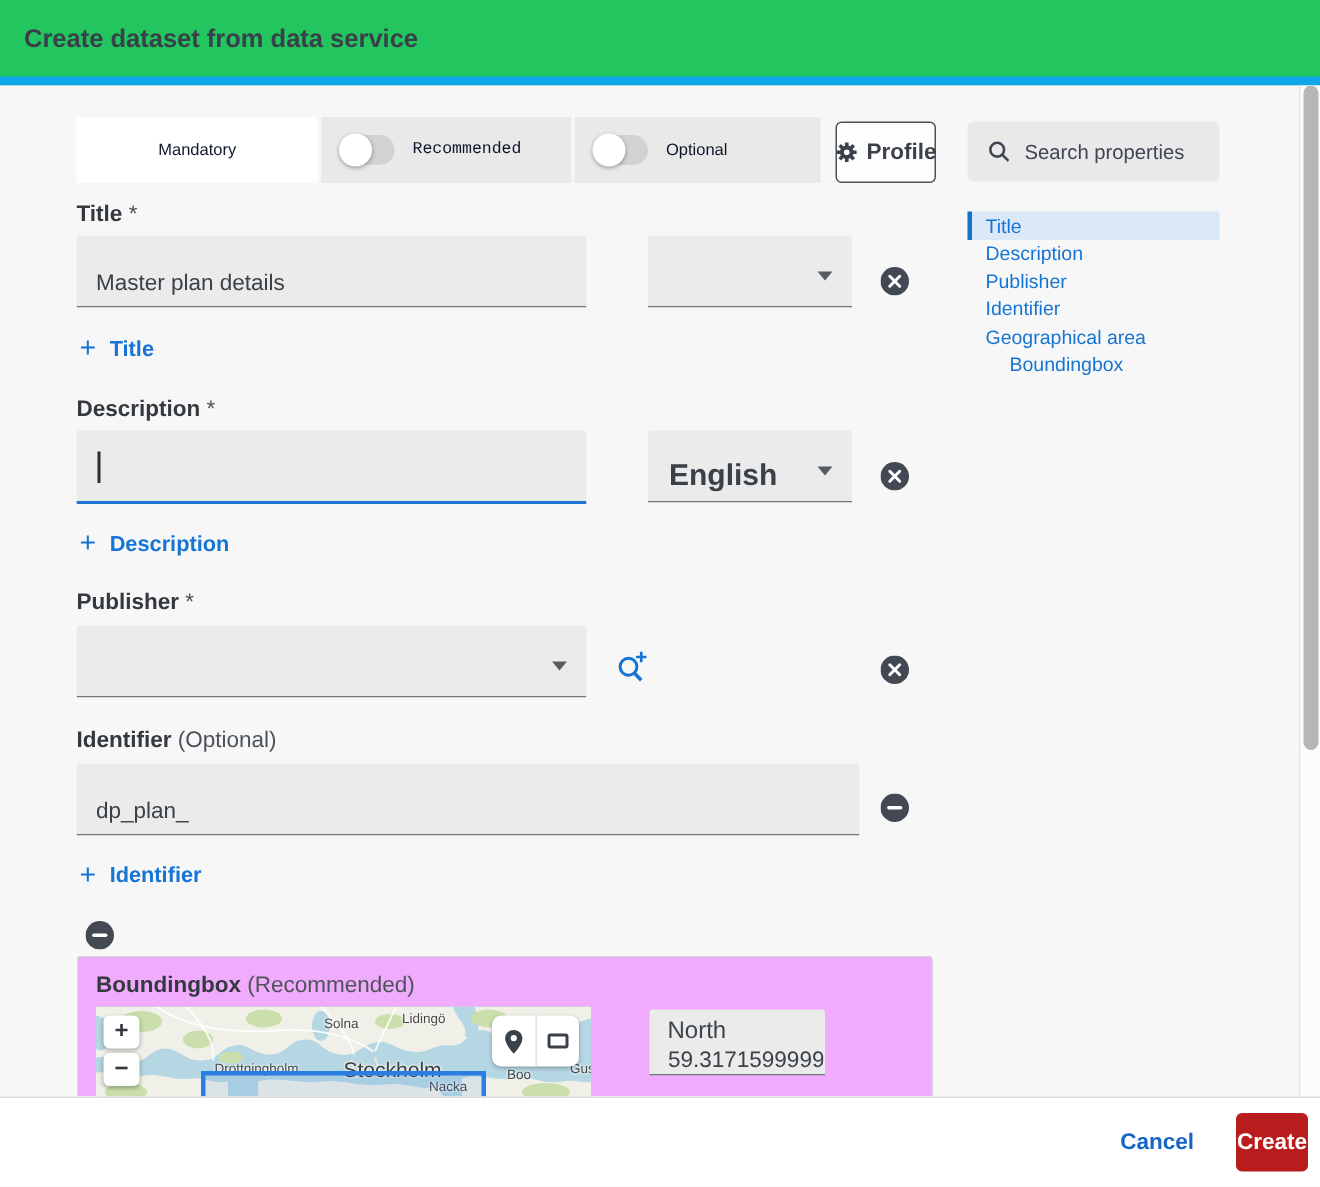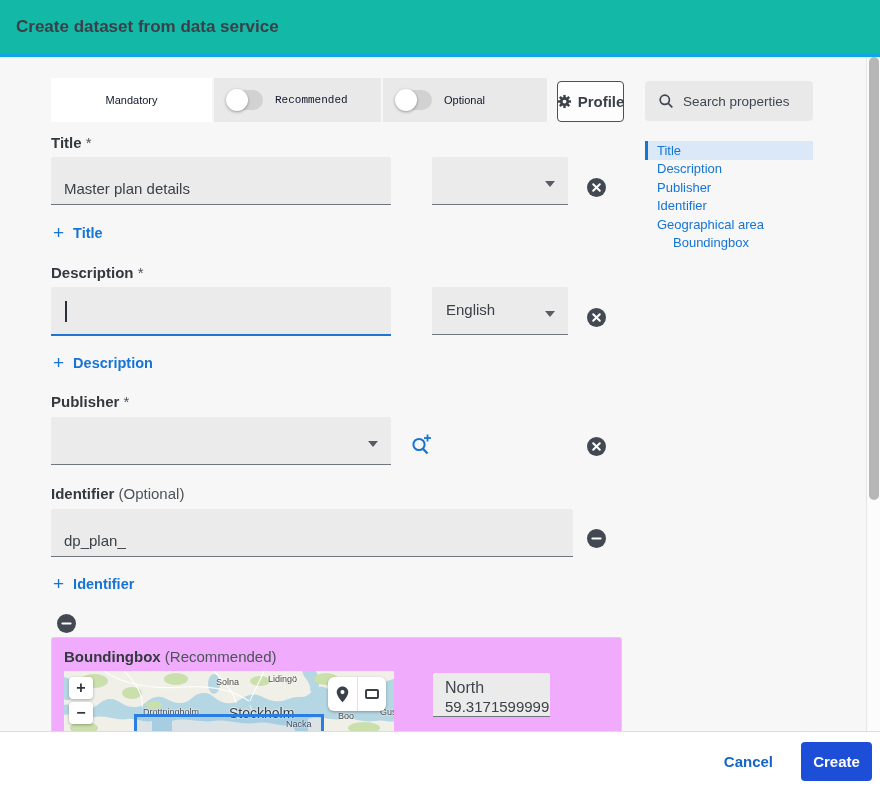--- a/index.html
+++ b/index.html
@@ -1,20 +1,20 @@
 <!DOCTYPE html>
 <html><head>
 <meta charset="utf-8">
 <style>
   * { margin:0; padding:0; box-sizing:border-box; }
   html,body { width:880px; height:791px; }
   body { font-family:"Liberation Sans","DejaVu Sans",sans-serif; background:#f7f7f7; color:#3b4148; position:relative; overflow:hidden; }
 
   
-  .hdr { position:absolute; top:0; left:0; width:880px; height:57px; background:#14b8a6; border-bottom:3px solid #0ea5e9; display:flex; align-items:center; padding-left:16px; }
+  .hdr { position:absolute; top:0; left:0; width:880px; height:57px; background:#22c55e; border-bottom:6px solid #0ea5e9; display:flex; align-items:center; padding-left:16px; }
   .hdr h1 { font-size:17px; font-weight:700; color:#394049; }
 
   
   .content { position:absolute; top:57px; left:0; width:880px; height:674px; background:#f7f7f7; overflow:hidden; }
 
   
   .seg { position:absolute; height:44px; display:flex; align-items:center; font-size:11px; color:#0f172a; }
   .seg-mandatory { left:51px; top:21px; width:161px; background:#ffffff; justify-content:center; font-weight:400; cursor:pointer; }
   .seg-toggle { background:#e9e9e9; padding-left:13px; gap:12px; cursor:pointer; }
   .seg-recommended { left:214px; top:21px; width:167px;font-family:Liberation Mono, monospace; }
@@ -31,21 +31,21 @@
   
   .nav { position:absolute; left:645px; top:84px; width:168px; font-size:13px; }
   .nav-item { height:18.5px; display:flex; align-items:center; color:#1574d4; padding-left:12px; cursor:pointer; }
   .nav-item.active { background:#dbe8f8; border-left:3px solid #1574d4; padding-left:9px; }
   .nav-item.indent { padding-left:28px; }
 
   
   .fld-label { position:absolute; font-size:15px; font-weight:700; color:#34393f; }
   .fld-label .qual { font-weight:400; color:#4d535a; }
   .inp { position:absolute; background:#ebebeb; border:none; border-bottom:1px solid #70767d; border-radius:2px 2px 0 0; font-family:inherit; font-size:15px; color:#3b4148; padding:16px 12px 0 13px; outline:none; }
-  .dd { position:absolute; background:#ebebeb; border-bottom:1px solid #70767d; border-radius:2px 2px 0 0; display:flex; padding:14px 12px 0 14px; font-size:15px; color:#3b4148; cursor:pointer; }
+  .dd { position:absolute; background:#ebebeb; border-bottom:1px solid #70767d; border-radius:2px 2px 0 0; display:flex; align-items:center; padding:14px 12px 0 14px; font-size:20px; color:#3b4148; cursor:pointer;font-weight:bold; }
   .dd .dd-caret { position:absolute; right:13px; top:50%; margin-top:0px; width:0; height:0; border-left:5px solid transparent; border-right:5px solid transparent; border-top:6px solid #565c63; }
   .focus-caret { position:absolute; left:14px; top:14px; width:1.5px; height:21px; background:#2b3036; }
   .desc-inp { border-bottom:2px solid #1f74d4; }
 
   .circle-btn { position:absolute; width:19px; height:19px; cursor:pointer; }
   .add-link { position:absolute; display:flex; align-items:center; gap:9px; color:#1574d4; font-size:14.5px; font-weight:700; cursor:pointer; }
   .add-link .plus { font-size:19px; font-weight:400; line-height:14px; }
 
   .geo-row { position:absolute; left:51px; top:557px; display:flex; align-items:center; gap:8px; }
   .geo-row .circle-btn { position:static; margin-left:6px; }
@@ -70,21 +70,21 @@
   .north-fld .nf-label { font-size:16px; color:#3f454c; display:block; }
   .north-fld input { border:none; background:transparent; outline:none; font-family:inherit; font-size:15px; color:#3b4148; width:104px; padding:1px 0 0 0; }
 
   
   .sb-track { position:absolute; right:0; top:0; width:14px; height:674px; background:#fcfcfc; border-left:1px solid #e6e6e6; }
   .sb-thumb { position:absolute; left:2px; top:0; width:10px; height:443px; border-radius:5px; background:#b6b6b6; cursor:pointer; }
 
   
   .ftr { position:absolute; left:0; bottom:0; width:880px; height:60px; background:#ffffff; border-top:1px solid #dcdcdc; display:flex; align-items:center; justify-content:flex-end; gap:28px; padding-right:8px; }
   .cancel { color:#1565c8; font-size:15px; font-weight:700; cursor:pointer; }
-  .create { width:71px; height:39px; background:#1d4ed8; color:#fff; font-family:inherit; font-size:15px; font-weight:700; border:none; border-radius:4px; cursor:pointer; }
+  .create { width:48px; height:39px; background:#b91c1c; color:#fff; font-family:inherit; font-size:15px; font-weight:700; border:none; border-radius:4px; cursor:pointer; }
 
   svg { display:block; }
 </style>
 </head>
 <body>
 
 <div class="hdr">
   <h1>Create dataset from data service</h1>
 </div>
 

